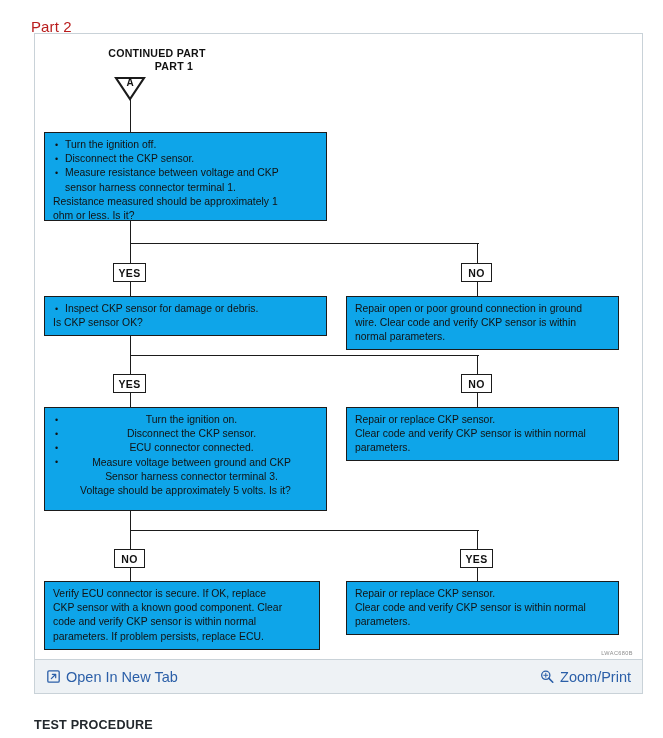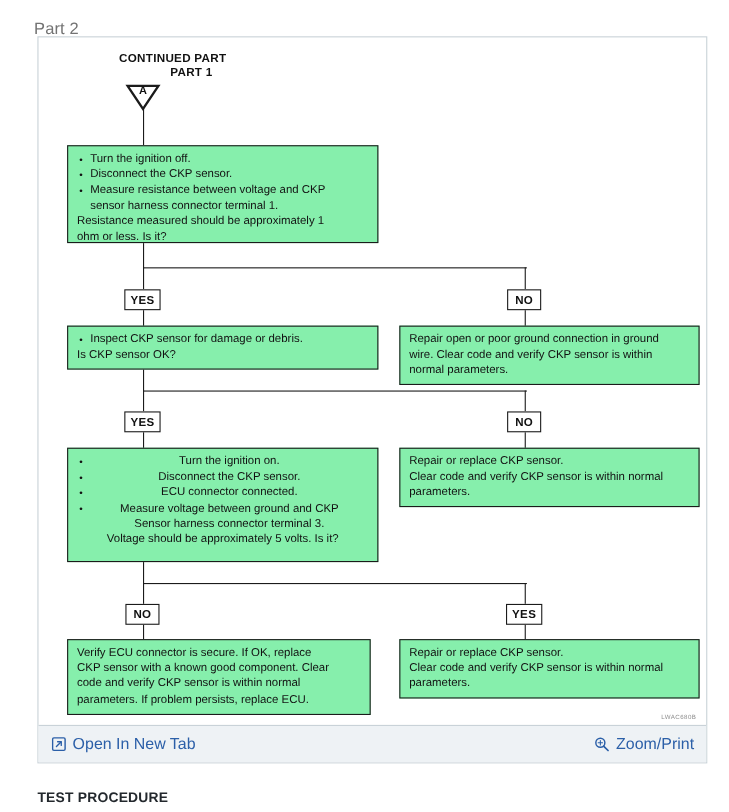--- a/index.html
+++ b/index.html
@@ -14,21 +14,21 @@
     font-family: "Liberation Sans", sans-serif;
     overflow: hidden;
   }
 
   
   .part-label {
     position: absolute;
     left: 31px;
     top: 18px;
     font-size: 15px;
-    color: #737373;
+    color: #b91c1c;
     letter-spacing: .1px;
   }
 
   
   .viewer-panel {
     position: absolute;
     left: 34px;
     top: 33px;
     width: 609px;
     height: 661px;
@@ -50,27 +50,26 @@
     position: absolute;
     left: 0; top: 0;
     width: 607px;
     height: 626px;
   }
 
   
   .fbox {
     position: absolute;
     border: 1.3px solid #1b1b1b;
-    background: #86efac;
+    background: #0ea5e9;
     box-sizing: border-box;
     font-size: 10.4px;
     line-height: 14.2px;
     color: #121212;
     padding: 5px 8px 4px 8px;
-    margin-left: 17px;
   }
   .fbox .bullet-line {
     position: relative;
     padding-left: 12px;
   }
   .fbox .bullet-line::before {
     content: "\2022";
     position: absolute;
     left: 2px;
     top: -0.5px;

